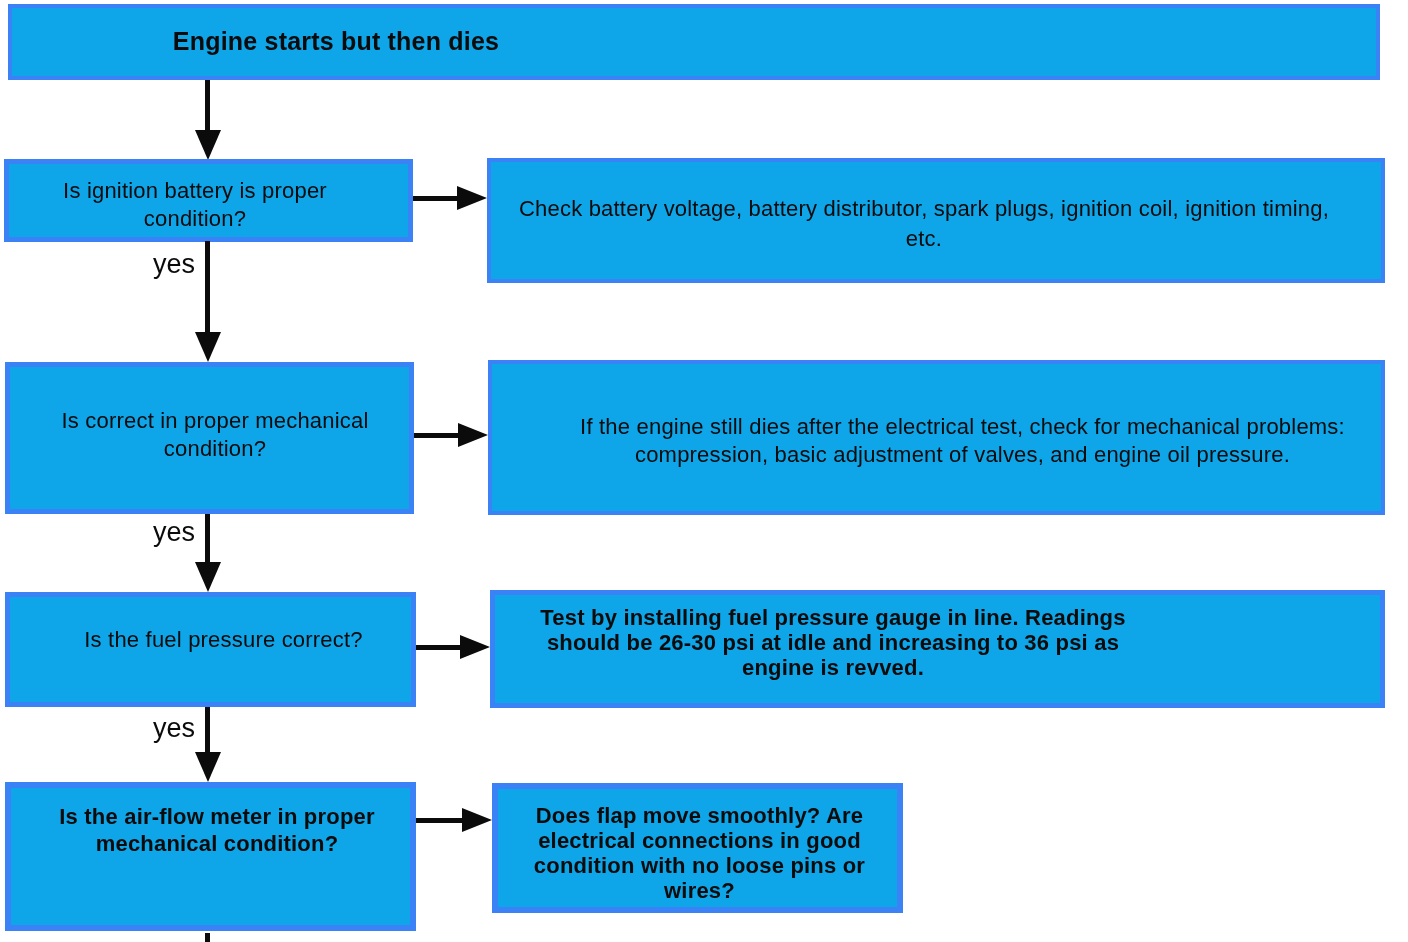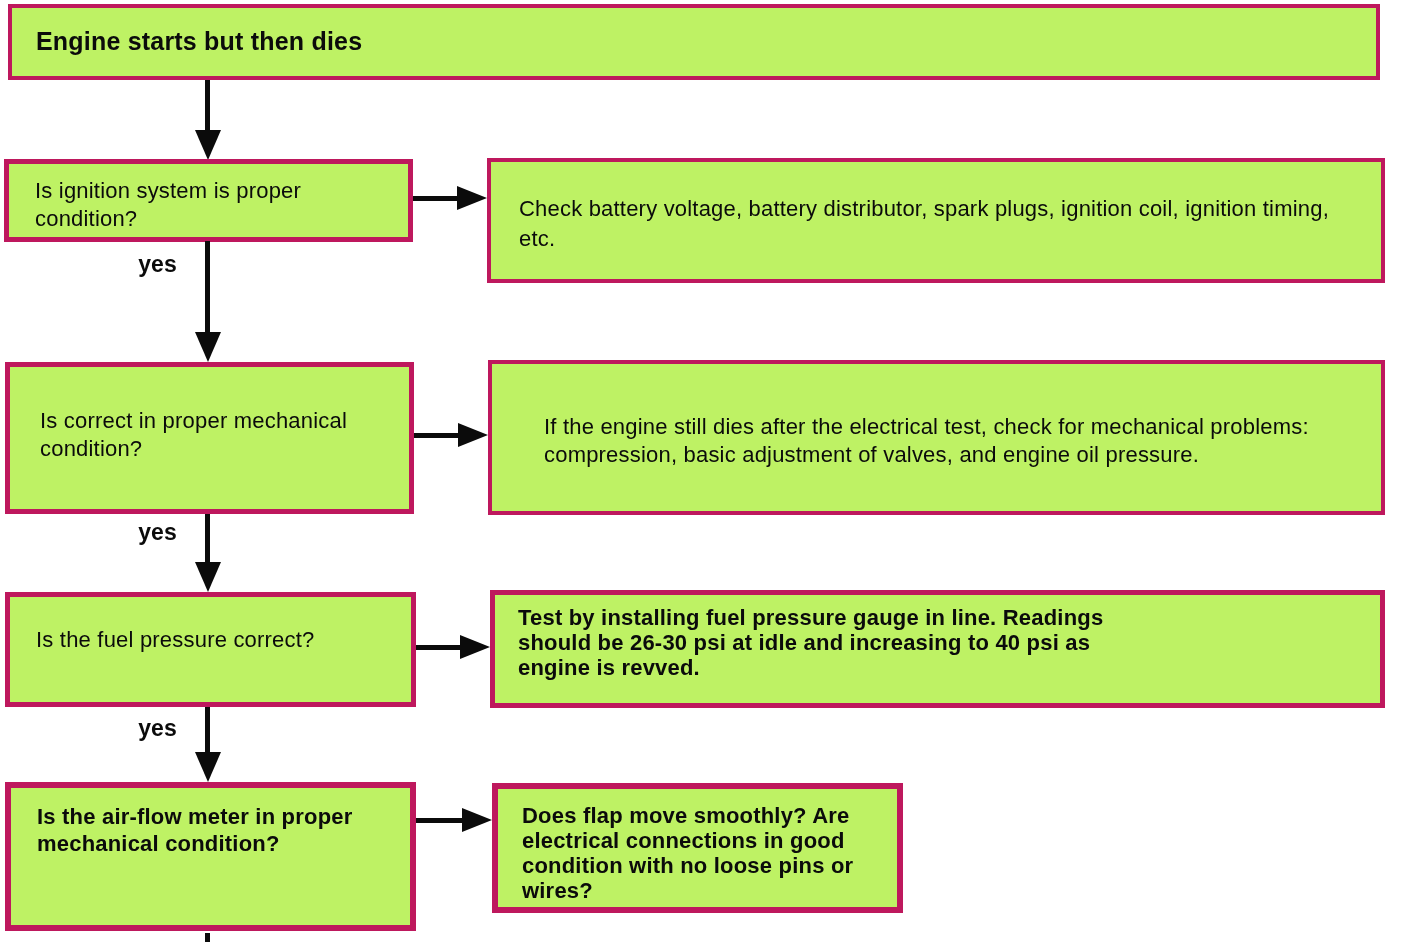--- a/index.html
+++ b/index.html
@@ -11,23 +11,24 @@
     position: relative;
     width: 1408px;
     height: 942px;
     background: #ffffff;
     font-family: "Liberation Sans", sans-serif;
     color: #0b0b0b;
     overflow: hidden;
   }
   .box {
     position: absolute;
-    background: #bef264;
-    border: 5px solid #be185d;
+    background: #0ea5e9;
+    border: 5px solid #3b82f6;
     box-sizing: border-box;
+    text-align: center;
   }
   .box .txt {
     display: block;
     font-size: 22px;
     line-height: 28px;
     letter-spacing: 0.2px;
   }
   
   .title-box { left: 8px; top: 4px; width: 1372px; height: 76px; border-width: 4px; }
   .title-box .txt {
@@ -75,24 +76,23 @@
   .arrow-right {
     position: absolute;
     width: 0; height: 0;
     border-top: 12px solid transparent;
     border-bottom: 12px solid transparent;
     border-left: 30px solid #0b0b0b;
   }
   .yes-label {
     position: absolute;
     width: 75px;
-    text-align: center;
-    font-size: 23px;
+    text-align: right;
+    font-size: 27px;
     line-height: 24px;
-    font-weight: bold;
   }
   .v0 { left: 205px; top: 80px;  height: 52px; }
   .ah0 { left: 195px; top: 130px; }
   .v1 { left: 205px; top: 241px; height: 93px; }
   .ah1 { left: 195px; top: 332px; }
   .v2 { left: 205px; top: 514px; height: 50px; }
   .ah2 { left: 195px; top: 562px; }
   .v3 { left: 205px; top: 707px; height: 47px; }
   .ah3 { left: 195px; top: 752px; }
   .v4 { left: 205px; top: 933px; height: 9px; }
@@ -114,21 +114,21 @@
 <div class="canvas">
 
   <div class="box title-box">
     <span class="txt">Engine starts but then dies</span>
   </div>
 
   <div class="vline v0"></div>
   <div class="arrow-down ah0"></div>
 
   <div class="box d1">
-    <span class="txt">Is ignition system is proper condition?</span>
+    <span class="txt">Is ignition battery is proper condition?</span>
   </div>
   <div class="hline h1"></div>
   <div class="arrow-right rh1"></div>
   <div class="box a1">
     <span class="txt">Check battery voltage, battery distributor, spark plugs, ignition coil, ignition timing, etc.</span>
   </div>
 
   <div class="yes-label yes1">yes</div>
   <div class="vline v1"></div>
   <div class="arrow-down ah1"></div>
@@ -145,21 +145,21 @@
   <div class="yes-label yes2">yes</div>
   <div class="vline v2"></div>
   <div class="arrow-down ah2"></div>
 
   <div class="box d3">
     <span class="txt">Is the fuel pressure correct?</span>
   </div>
   <div class="hline h3"></div>
   <div class="arrow-right rh3"></div>
   <div class="box a3">
-    <span class="txt">Test by installing fuel pressure gauge in line. Readings should be 26-30 psi at idle and increasing to 40 psi as engine is revved.</span>
+    <span class="txt">Test by installing fuel pressure gauge in line. Readings should be 26-30 psi at idle and increasing to 36 psi as engine is revved.</span>
   </div>
 
   <div class="yes-label yes3">yes</div>
   <div class="vline v3"></div>
   <div class="arrow-down ah3"></div>
 
   <div class="box d4">
     <span class="txt">Is the air-flow meter in proper mechanical condition?</span>
   </div>
   <div class="hline h4"></div>

